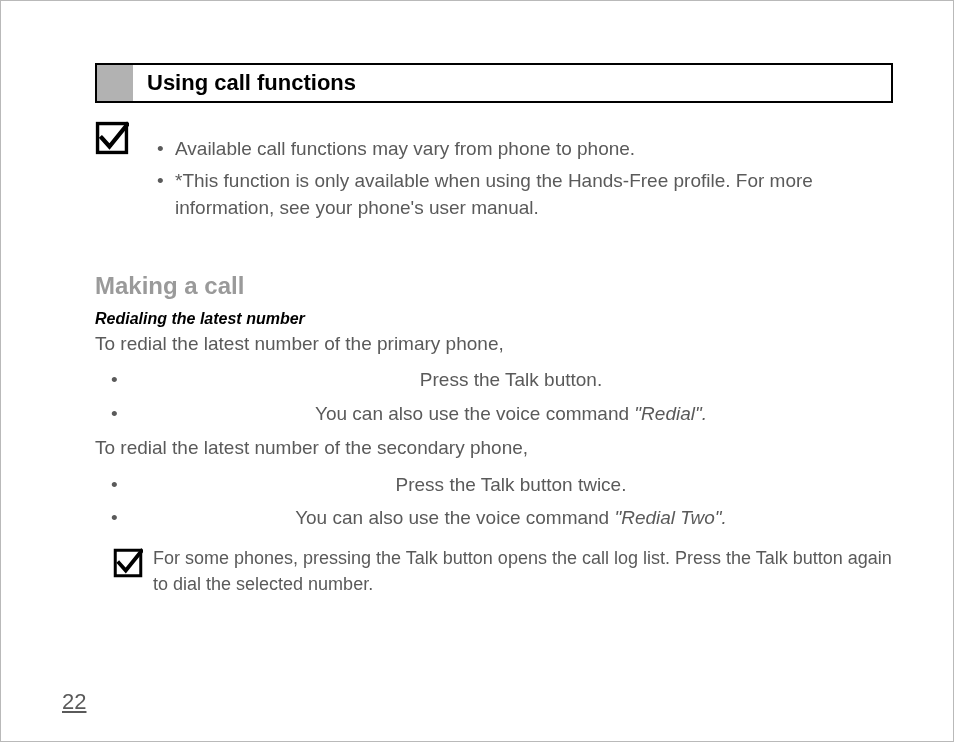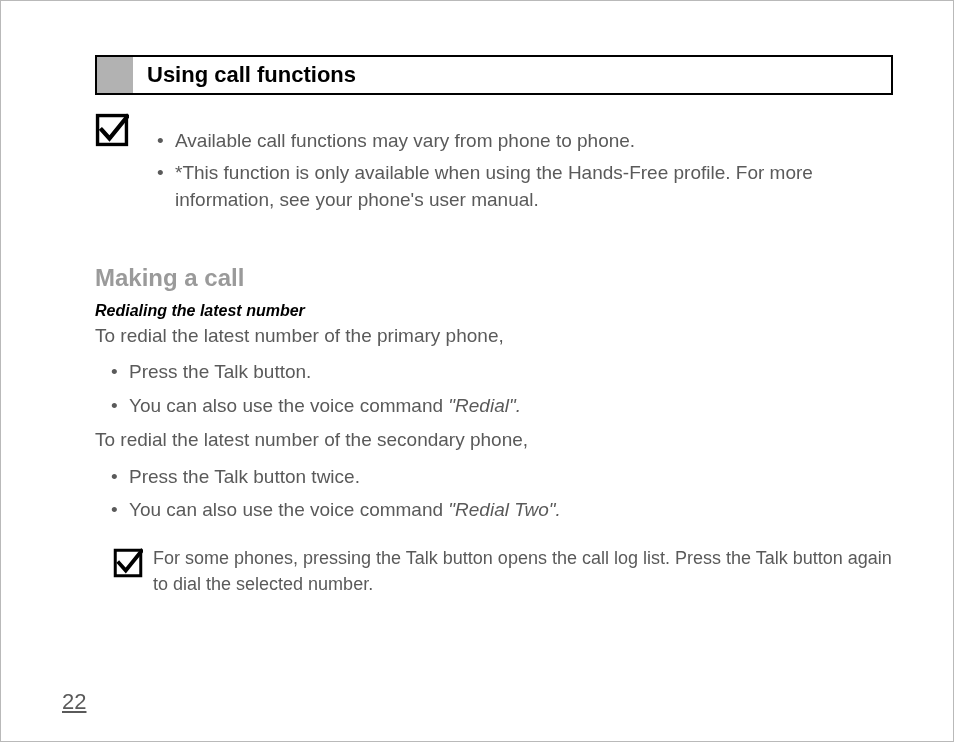--- a/index.html
+++ b/index.html
@@ -17,42 +17,42 @@
     height: 742px;
     border: 1px solid #b9b9b9;
     padding: 50px 60px 40px 70px;
     position: relative;
   }
   .section-header {
     border: 2px solid #000;
     height: 36px;
     display: flex;
     align-items: center;
-    margin: 4px 0 16px 24px;
+    margin: 12px 0 16px 24px;
   }
   .section-header .block {
     width: 36px;
     height: 100%;
     background: #b2b2b2;
     flex: 0 0 auto;
   }
   .section-header .title {
     font-size: 22px;
     font-weight: bold;
     color: #000;
     margin-left: 14px;
   }
   .note-row {
     display: flex;
     align-items: flex-start;
     margin: 0 0 10px 24px;
   }
   .note-row.small {
     margin-left: 42px;
-    margin-top: 22px;
+    margin-top: 14px;
     justify-content: space-between;
   }
   .chk {
     flex: 0 0 auto;
     width: 34px;
     height: 34px;
     margin-right: 12px;
     margin-top: 2px;
   }
   .note-row.small .chk {
@@ -97,20 +97,21 @@
     font-size: 19px;
     line-height: 1.45;
     margin: 0 0 8px 24px;
   }
   ul.steps {
     list-style: none;
     padding: 0;
     margin: 6px 0 6px 40px;
     font-size: 19px;
     line-height: 1.55;
+    text-align: center;
   }
   ul.steps > li {
     position: relative;
     padding-left: 18px;
     margin: 0 0 4px 0;
   }
   ul.steps > li::before {
     content: "•";
     position: absolute;
     left: 0;

